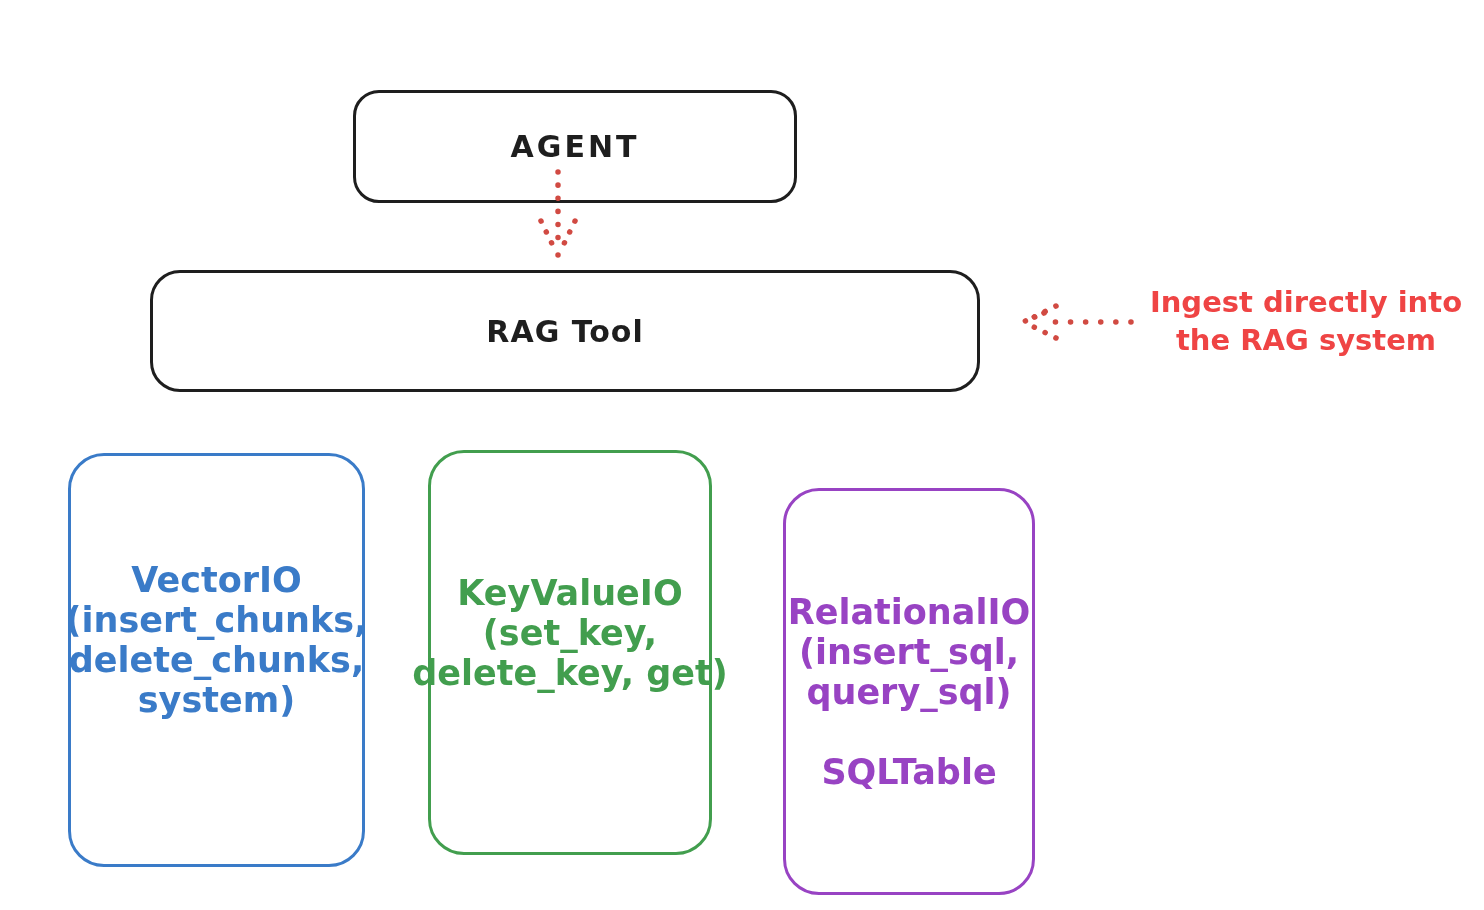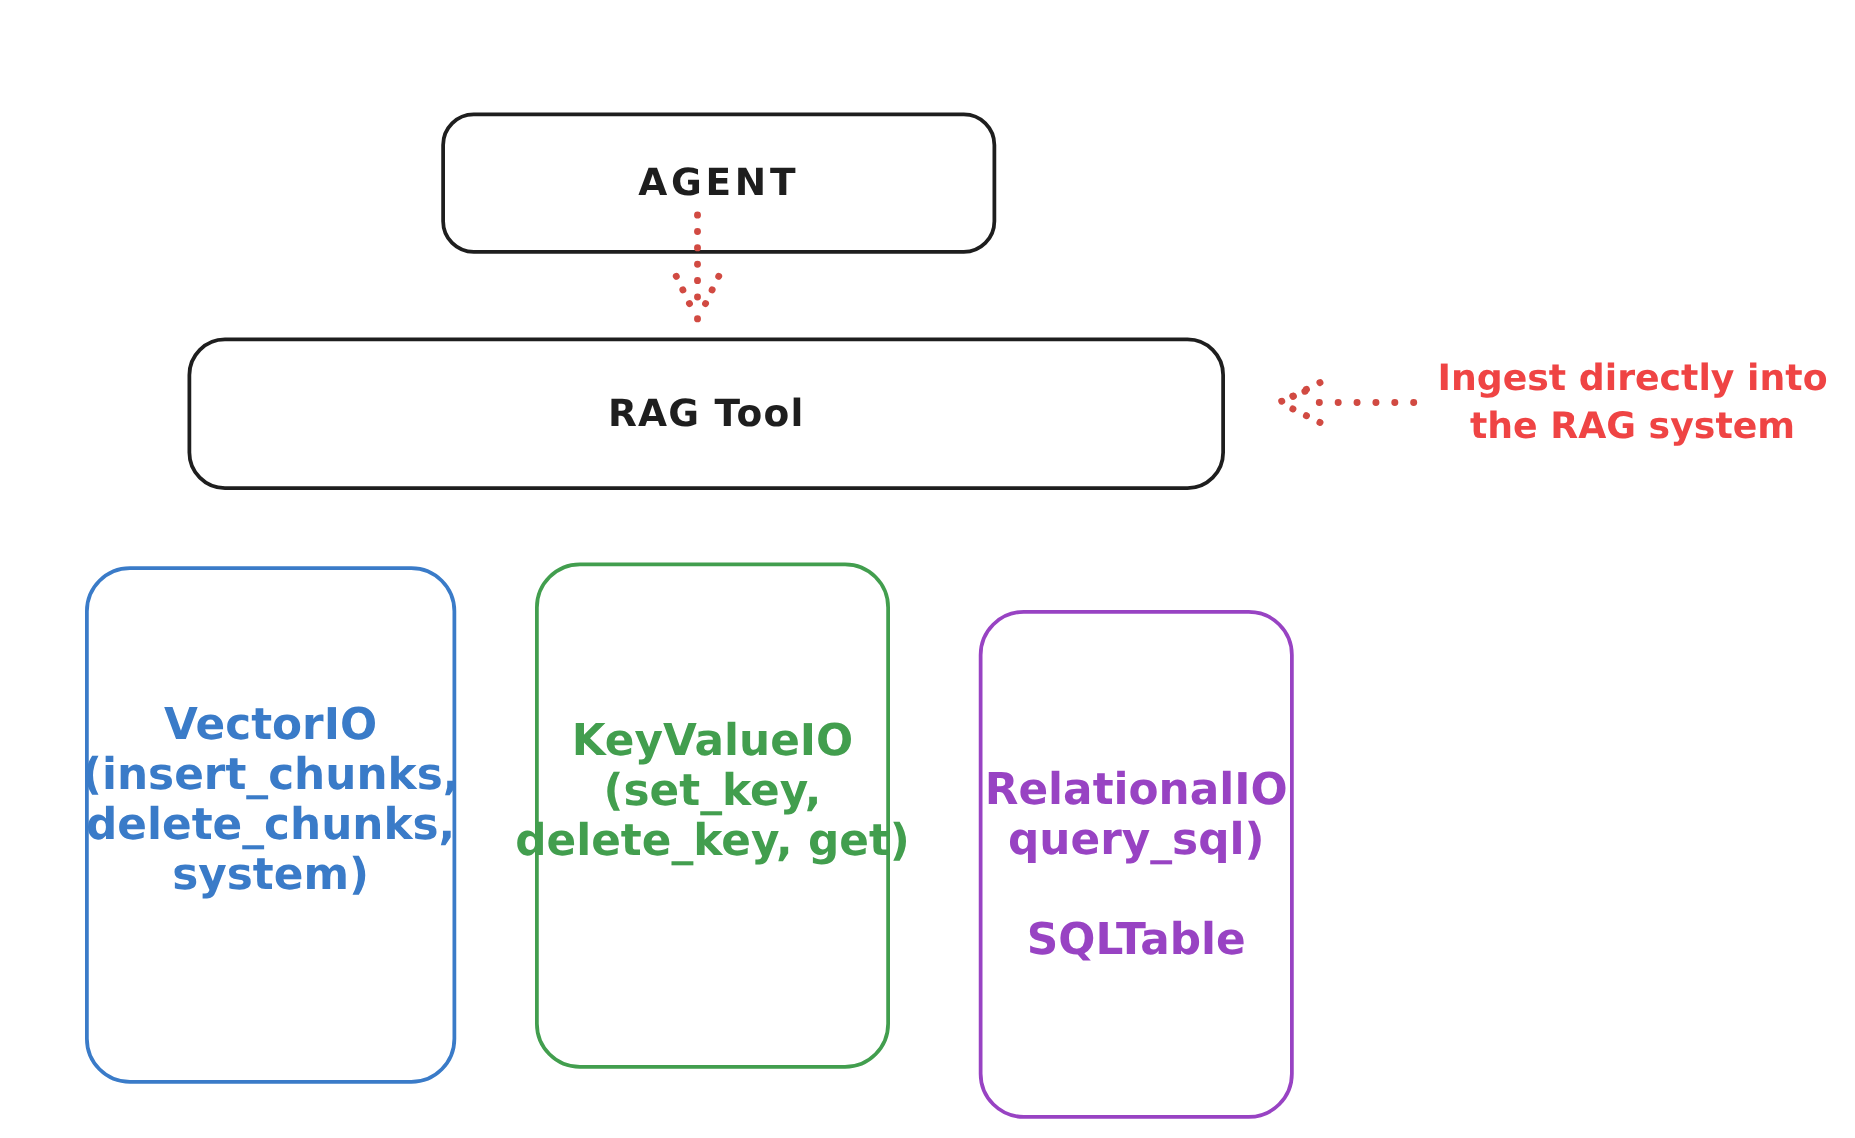--- a/index.html
+++ b/index.html
@@ -110,18 +110,19 @@
 
   <div class="sketch-box backend-box" id="backend-keyvalue">
     <div class="box-line">KeyValueIO</div>
     <div class="box-line">(set_key,</div>
     <div class="box-line">delete_key, get)</div>
     <div class="box-spacer"></div>
   </div>
 
   <div class="sketch-box backend-box" id="backend-relational">
     <div class="box-line">RelationalIO</div>
+    <div class="box-line">(insert_sql,</div>
     <div class="box-line">query_sql)</div>
     <div class="box-spacer"></div>
     <div class="box-line">SQLTable</div>
   </div>
 
 </div>
 
 </body></html>

